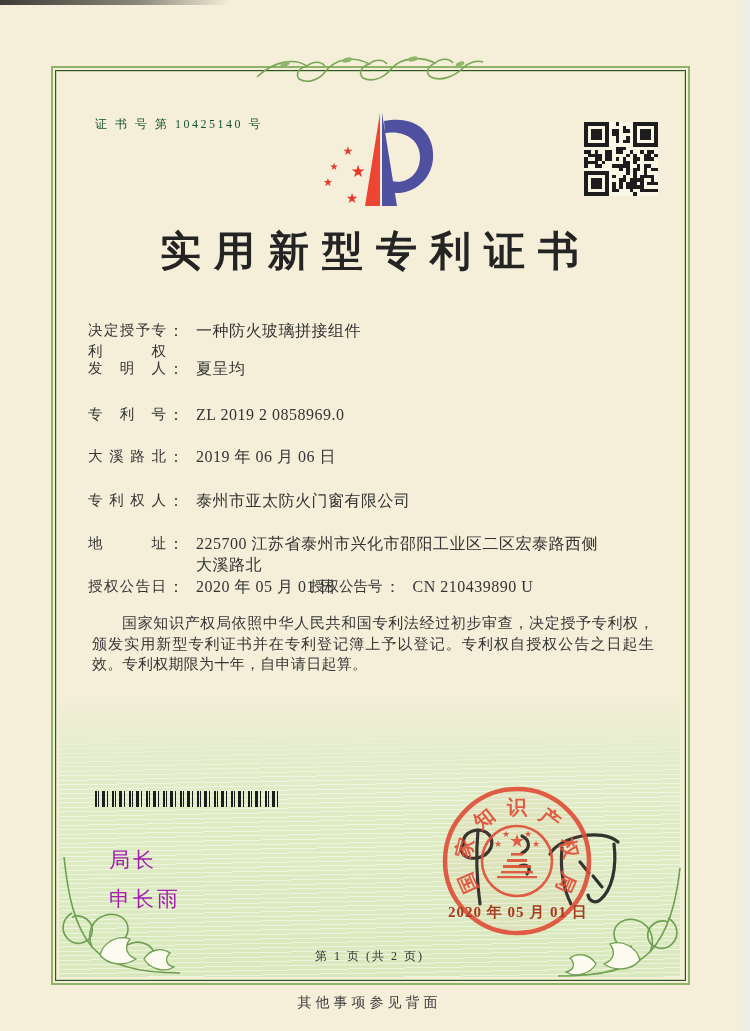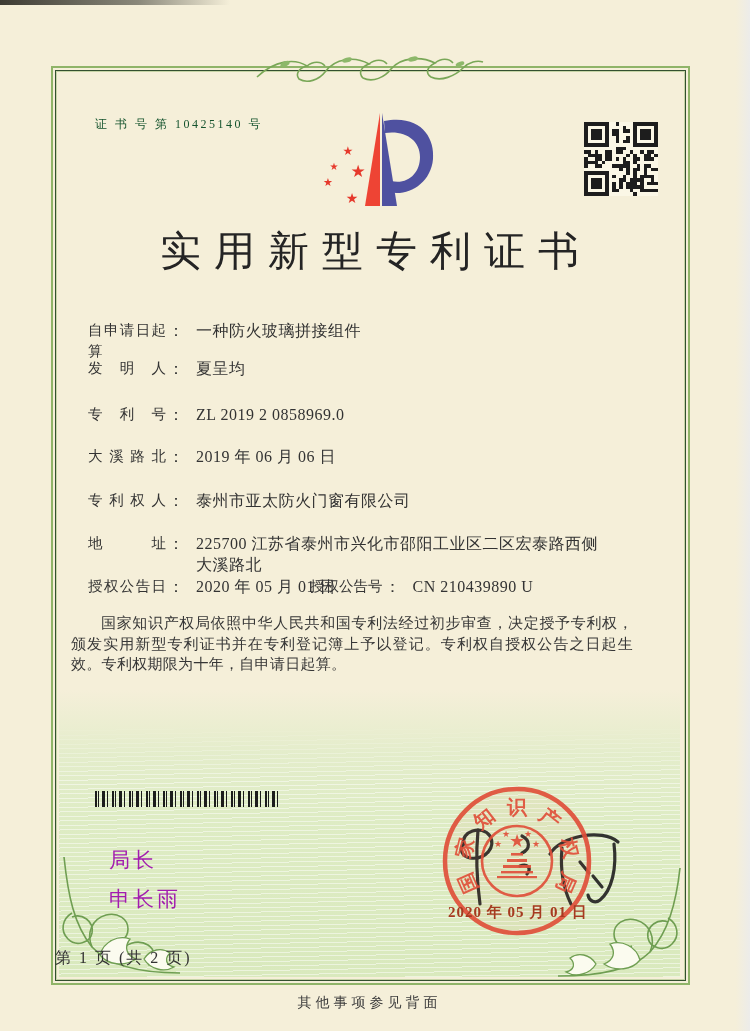--- a/index.html
+++ b/index.html
@@ -24,41 +24,41 @@
   .greenzone{left:59px;top:690px;width:621px;height:287px;
     background:linear-gradient(180deg,rgba(222,236,198,0) 0%,rgba(222,236,198,.75) 22%,#deecc4 45%,#d9e9bd 100%);}
   .waves{left:59px;top:726px;width:621px;height:251px;opacity:.55;
     background:repeating-linear-gradient(179deg,rgba(255,255,255,.9) 0 1px,rgba(255,255,255,0) 1px 4.5px);
     -webkit-mask-image:linear-gradient(180deg,transparent,#000 22%);
     mask-image:linear-gradient(180deg,transparent,#000 22%);}
   .cert-no{left:95px;top:116px;font-size:12px;letter-spacing:2.5px;color:#14532d;}
   .logo{left:292px;top:106px;width:150px;height:112px;}
   .qr{left:584px;top:122px;width:74px;height:74px;}
   .title{left:55px;top:224px;width:629px;text-align:center;
-    font-size:41px;font-weight:400;letter-spacing:13px;color:#242424;text-indent:13px;}
+    font-size:41px;font-weight:700;letter-spacing:13px;color:#242424;text-indent:13px;}
   
   .row{position:absolute;left:88px;width:560px;font-size:16px;line-height:21px;color:#333;}
   .r1{top:320px}.r2{top:358px}.r3{top:404px}.r4{top:446px}.r5{top:490px}.r6{top:533px}.r7{top:576px}
   .flabel{display:inline-block;width:78px;font-size:14.5px;
     text-align:justify;text-align-last:justify;vertical-align:top;color:#333;}
   .colon{display:inline-block;margin:0 12px 0 2px;vertical-align:top;}
   .fvalue{display:inline-block;vertical-align:top;white-space:pre-line;max-width:440px;letter-spacing:.5px;}
   .pair2{position:absolute;left:222px;top:0;}
   
-  .bodytext{left:71px;top:613px;width:562px;font-size:15px;line-height:20.5px;color:#363636;letter-spacing:.3px;}
+  .bodytext{left:92px;top:613px;width:562px;font-size:15px;line-height:20.5px;color:#363636;letter-spacing:.3px;}
   .bodytext p{margin:0;text-indent:2em;text-align:justify;}
   .barcode{left:95px;top:791px;width:186px;height:16px;
     background:repeating-linear-gradient(90deg,#1c1c1c 0 2px,rgba(0,0,0,0) 2px 3px,#1c1c1c 3px 4px,rgba(0,0,0,0) 4px 7px,#1c1c1c 7px 10px,rgba(0,0,0,0) 10px 12px,#1c1c1c 12px 13px,rgba(0,0,0,0) 13px 17px);}
   .signer{left:109px;top:841px;font-size:21px;line-height:1.85;letter-spacing:3px;color:#a21caf;}
   .signature{left:450px;top:812px;width:190px;height:100px;}
   .seal{left:437px;top:781px;width:160px;height:160px;opacity:.92;}
   .seal-char{font-size:20px;fill:#e0503a;font-weight:700;}
   .seal-date{left:448px;top:903px;width:150px;font-size:15px;letter-spacing:1px;
     color:#a63a20;font-weight:700;}
-  .pagenum{left:55px;top:948px;width:629px;text-align:left;font-size:16px;letter-spacing:2px;color:#333;}
+  .pagenum{left:55px;top:948px;width:629px;text-align:center;font-size:12px;letter-spacing:2px;color:#333;}
   .backnote{left:55px;top:994px;width:629px;text-align:center;font-size:14px;letter-spacing:4px;color:#3c3c3c;}
   .orn-top{left:255px;top:50px;width:230px;height:38px;}
   .orn-bl{left:58px;top:855px;width:125px;height:122px;}
   .orn-br{left:556px;top:868px;width:126px;height:110px;}
   svg{display:block;}
 </style>
 </head>
 <body>
 
 <div>
@@ -260,21 +260,21 @@
         <rect x="18" y="19" width="1" height="1"></rect>
         <rect x="19" y="19" width="1" height="1"></rect>
         <rect x="20" y="19" width="1" height="1"></rect>
         <rect x="14" y="20" width="1" height="1"></rect>
       </g>
   </svg>
 
   <div class="abs title">实用新型专利证书</div>
 
   <div class="row r1">
-    <span class="flabel">自申请日起算</span><span class="colon">：</span><span class="fvalue">一种防火玻璃拼接组件</span>
+    <span class="flabel">决定授予专利权</span><span class="colon">：</span><span class="fvalue">一种防火玻璃拼接组件</span>
   </div>
   <div class="row r2">
     <span class="flabel">发明人</span><span class="colon">：</span><span class="fvalue">夏呈均</span>
   </div>
   <div class="row r3">
     <span class="flabel">专利号</span><span class="colon">：</span><span class="fvalue">ZL 2019 2 0858969.0</span>
   </div>
   <div class="row r4">
     <span class="flabel">大溪路北</span><span class="colon">：</span><span class="fvalue">2019 年 06 月 06 日</span>
   </div>

